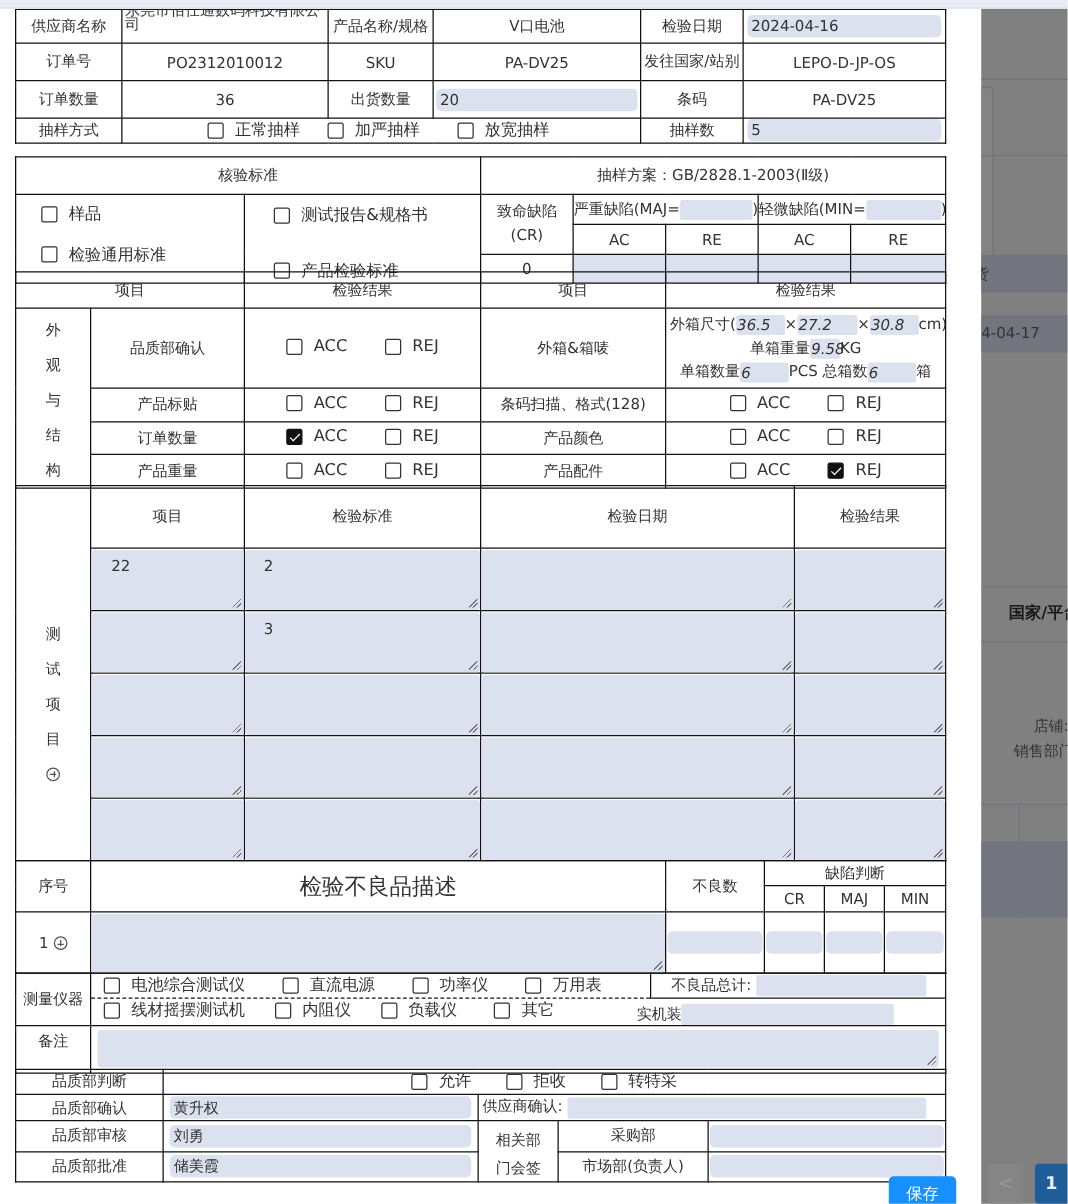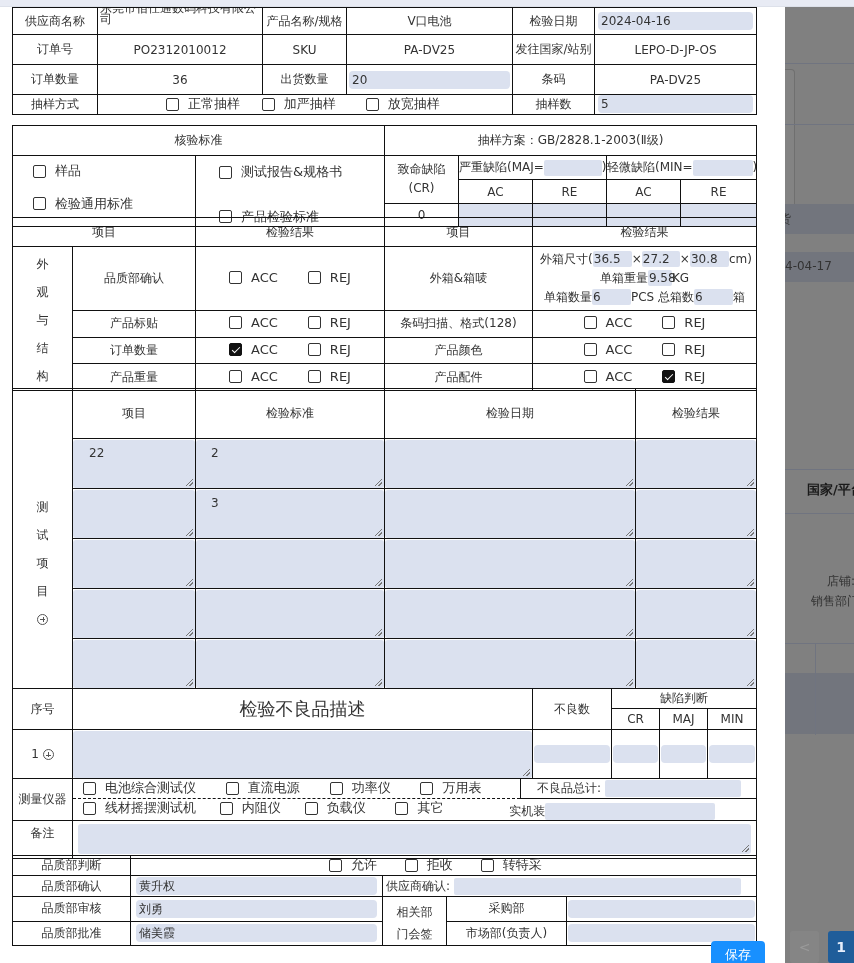--- a/index.html
+++ b/index.html
@@ -20,21 +20,21 @@
   .ta { background: #dbe1ef; border-radius: 3px; position: relative; text-align: left; padding: 6px 0 0 16px; font-size: 12px; color: #333; }
   .grip { position: absolute; right: 2px; bottom: 2px; width: 7px; height: 7px; background: linear-gradient(135deg, transparent 45%, #777 45%, #777 55%, transparent 55%, transparent 70%, #777 70%, #777 80%, transparent 80%); }
   .cb { display: inline-block; width: 13px; height: 13px; border: 1px solid #333; border-radius: 2px; vertical-align: middle; background: #fff; position: relative; }
   .cb.on { background: #111; border-color: #111; }
   .cb.on::after { content: ""; position: absolute; left: 4px; top: 1px; width: 3px; height: 7px; border: solid #fff; border-width: 0 1.5px 1.5px 0; transform: rotate(45deg); }
   .opt { display: inline-flex; align-items: center; gap: 9px; font-size: 13px; color: #333; }
   .acc { font-size: 13px; color: #333; }
   .plus { display: inline-block; width: 11px; height: 11px; border: 1px solid #555; border-radius: 50%; position: relative; vertical-align: middle; }
   .plus::before { content: ""; position: absolute; left: 2px; top: 4.5px; width: 5px; height: 1px; background: #555; }
   .plus::after { content: ""; position: absolute; left: 4.5px; top: 2px; width: 1px; height: 5px; background: #555; }
-  .mini { display: inline-block; background: #dbe1ef; height: 16px; line-height: 16px; text-align: left; padding-left: 1px; border-radius: 2px; vertical-align: middle; font-size: 12px; }
+  .mini { display: inline-block; background: #dbe1ef; height: 16px; line-height: 16px; text-align: left; padding-left: 1px; border-radius: 2px; vertical-align: middle; font-size: 12px; font-style: italic; }
   .save-btn { position: absolute; left: 711px; top: 941px; width: 54px; height: 28px; background: #1890ff; border-radius: 4px; color: #fff; text-align: center; line-height: 24px; font-size: 13px; border: none; }
   .abs { position: absolute; }
 </style>
 </head>
 <body>
 
 <div class="topbar"></div>
 
 <div class="modal">
 
@@ -187,21 +187,21 @@
       <td>品质部确认</td>
       <td><span class="opt">
               <span class="cb"></span>
               <span class="acc">ACC</span>
             </span><span class="opt" style="margin-left:30px">
               <span class="cb"></span>
               <span class="acc">REJ</span>
             </span></td>
       <td>外箱&amp;箱唛</td>
       <td style="font-size:12px;line-height:19px;">
-        <div style="padding-left:3px"><span>外箱尺寸(</span><span class="mini" style="width:39px">36.5</span><span>×</span><span class="mini" style="width:38px">27.2</span><span>×</span><span class="mini" style="width:39px">30.8</span><span>cm)</span></div>
+        <div style="padding-left:3px"><span>外箱尺寸(</span><span class="mini" style="width:39px">36.5</span><span>×</span><span class="mini" style="width:48px">27.2</span><span>×</span><span class="mini" style="width:39px">30.8</span><span>cm)</span></div>
         <div><span>单箱重量</span><span class="mini" style="width:24px">9.58</span><span>KG</span></div>
         <div><span>单箱数量</span><span class="mini" style="width:39px">6</span><span>PCS</span> <span>总箱数</span><span class="mini" style="width:39px">6</span><span>箱</span></div>
       </td>
     </tr>
     <tr style="height:26px">
       <td>产品标贴</td>
       <td><span class="opt">
               <span class="cb"></span>
               <span class="acc">ACC</span>
             </span><span class="opt" style="margin-left:30px">

